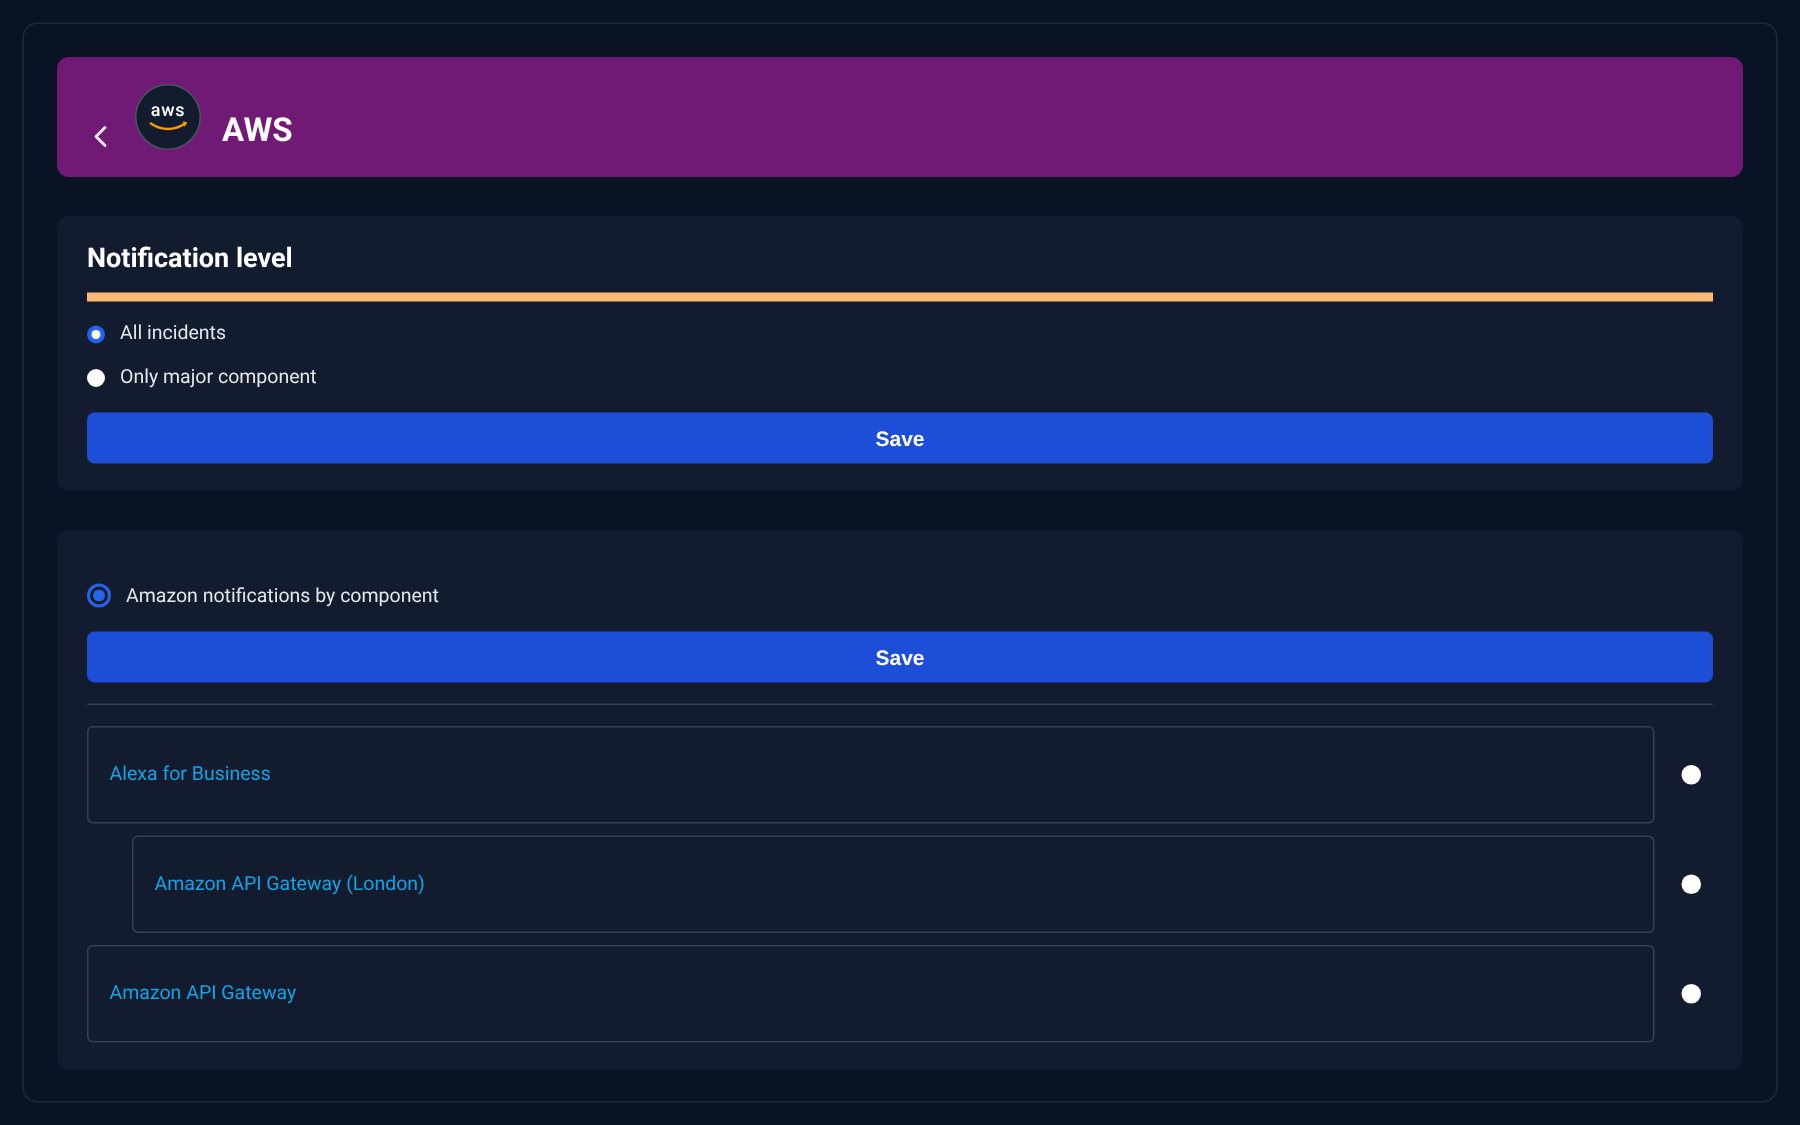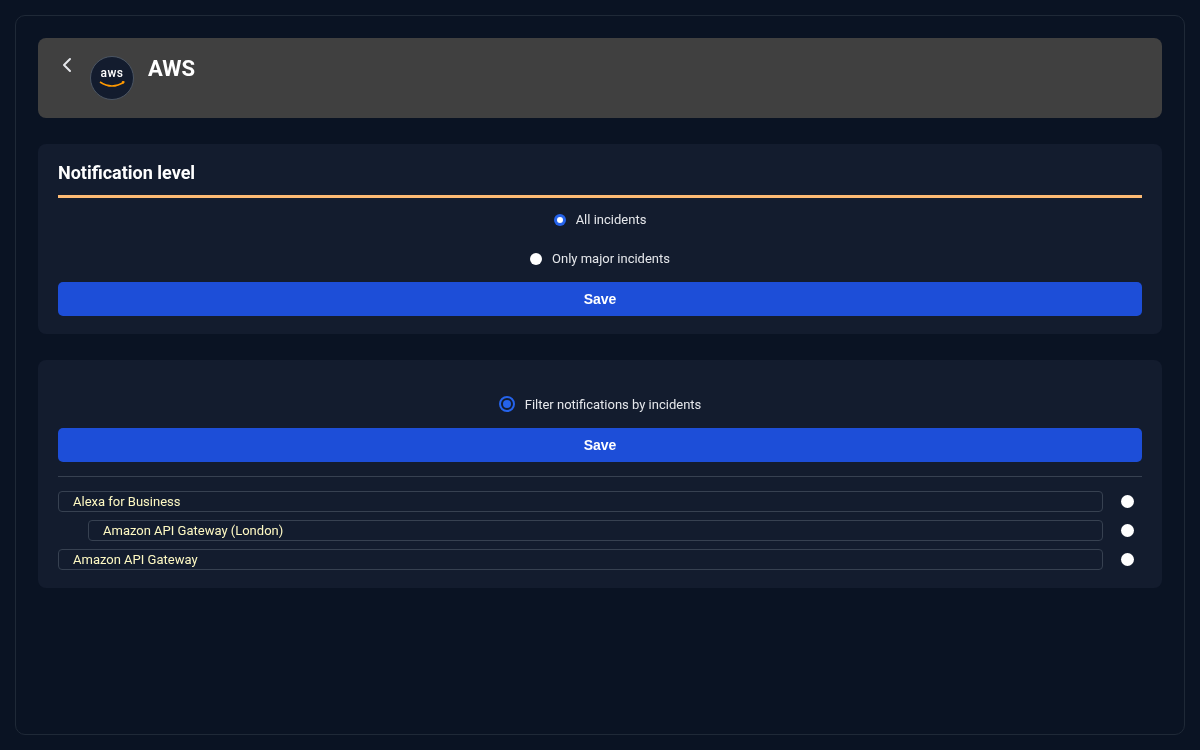--- a/index.html
+++ b/index.html
@@ -18,25 +18,25 @@
     }
     .app-frame {
       width: 100%;
       height: 100%;
       border: 1px solid #1f2937;
       border-radius: 10px;
       padding: 22px;
       overflow: hidden;
     }
     .header {
-      background: #404040;
+      background: #701a75;
       border-radius: 8px;
       padding: 18px 20px;
       display: flex;
-      align-items: flex-start;
+      align-items: flex-end;
       gap: 14px;
     }
     .back-chevron {
       width: 18px;
       height: 18px;
       display: flex;
       align-items: center;
       justify-content: center;
       cursor: pointer;
     }
@@ -73,29 +73,28 @@
       background: #131c2e;
       border-radius: 8px;
       padding: 18px 20px;
       margin-top: 26px;
     }
     .card-title {
       font-size: 18px;
       font-weight: 700;
       color: #ffffff;
       padding-bottom: 12px;
-      border-bottom: 3px solid #fdba74;
+      border-bottom: 6px solid #fdba74;
       margin-bottom: 14px;
     }
     .radio-group {
       display: flex;
       flex-direction: column;
-      gap: 24px;
+      gap: 14px;
       margin-bottom: 16px;
-      align-items: center;
     }
     .radio-row {
       display: flex;
       align-items: center;
       gap: 10px;
       cursor: pointer;
     }
     .radio {
       width: 12px;
       height: 12px;
@@ -165,23 +164,23 @@
     }
     .component-row {
       display: flex;
       align-items: center;
       gap: 18px;
     }
     .component-box {
       flex: 1;
       border: 1px solid #374151;
       border-radius: 4px;
-      padding: 2px 14px;
+      padding: 24px 14px;
       font-size: 13px;
-      color: #fef9c3;
+      color: #0ea5e9;
       background: transparent;
     }
     .component-row.child .component-box {
       margin-left: 30px;
     }
     .toggle-dot {
       width: 13px;
       height: 13px;
       border-radius: 50%;
       background: #ffffff;
@@ -213,32 +212,32 @@
 
   <div class="card">
     <h2 class="card-title">Notification level</h2>
     <div class="radio-group">
       <div class="radio-row">
         <span class="radio selected"></span>
         <span class="radio-label">All incidents</span>
       </div>
       <div class="radio-row">
         <span class="radio"></span>
-        <span class="radio-label">Only major incidents</span>
+        <span class="radio-label">Only major component</span>
       </div>
     </div>
     <button class="save-btn">Save</button>
   </div>
 
   <div class="card">
     <div class="spacer"></div>
     <div class="radio-group">
       <div class="radio-row">
         <span class="radio-outlined"></span>
-        <span class="radio-label">Filter notifications by incidents</span>
+        <span class="radio-label">Amazon notifications by component</span>
       </div>
     </div>
     <button class="save-btn">Save</button>
     <hr class="divider">
 
     <div class="component-list">
       <div class="component-row">
         <div class="component-box">Alexa for Business</div>
         <span class="toggle-dot"></span>
       </div>

